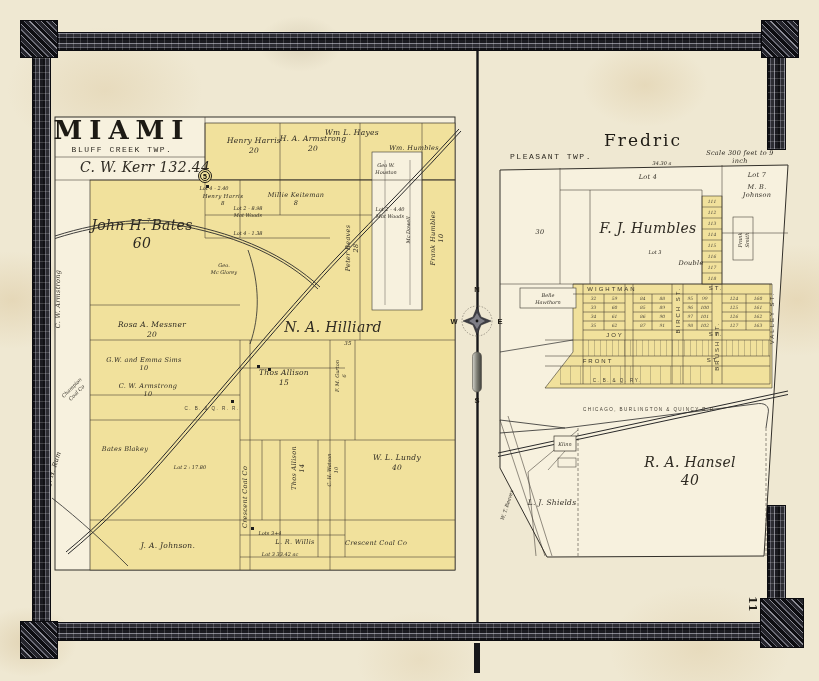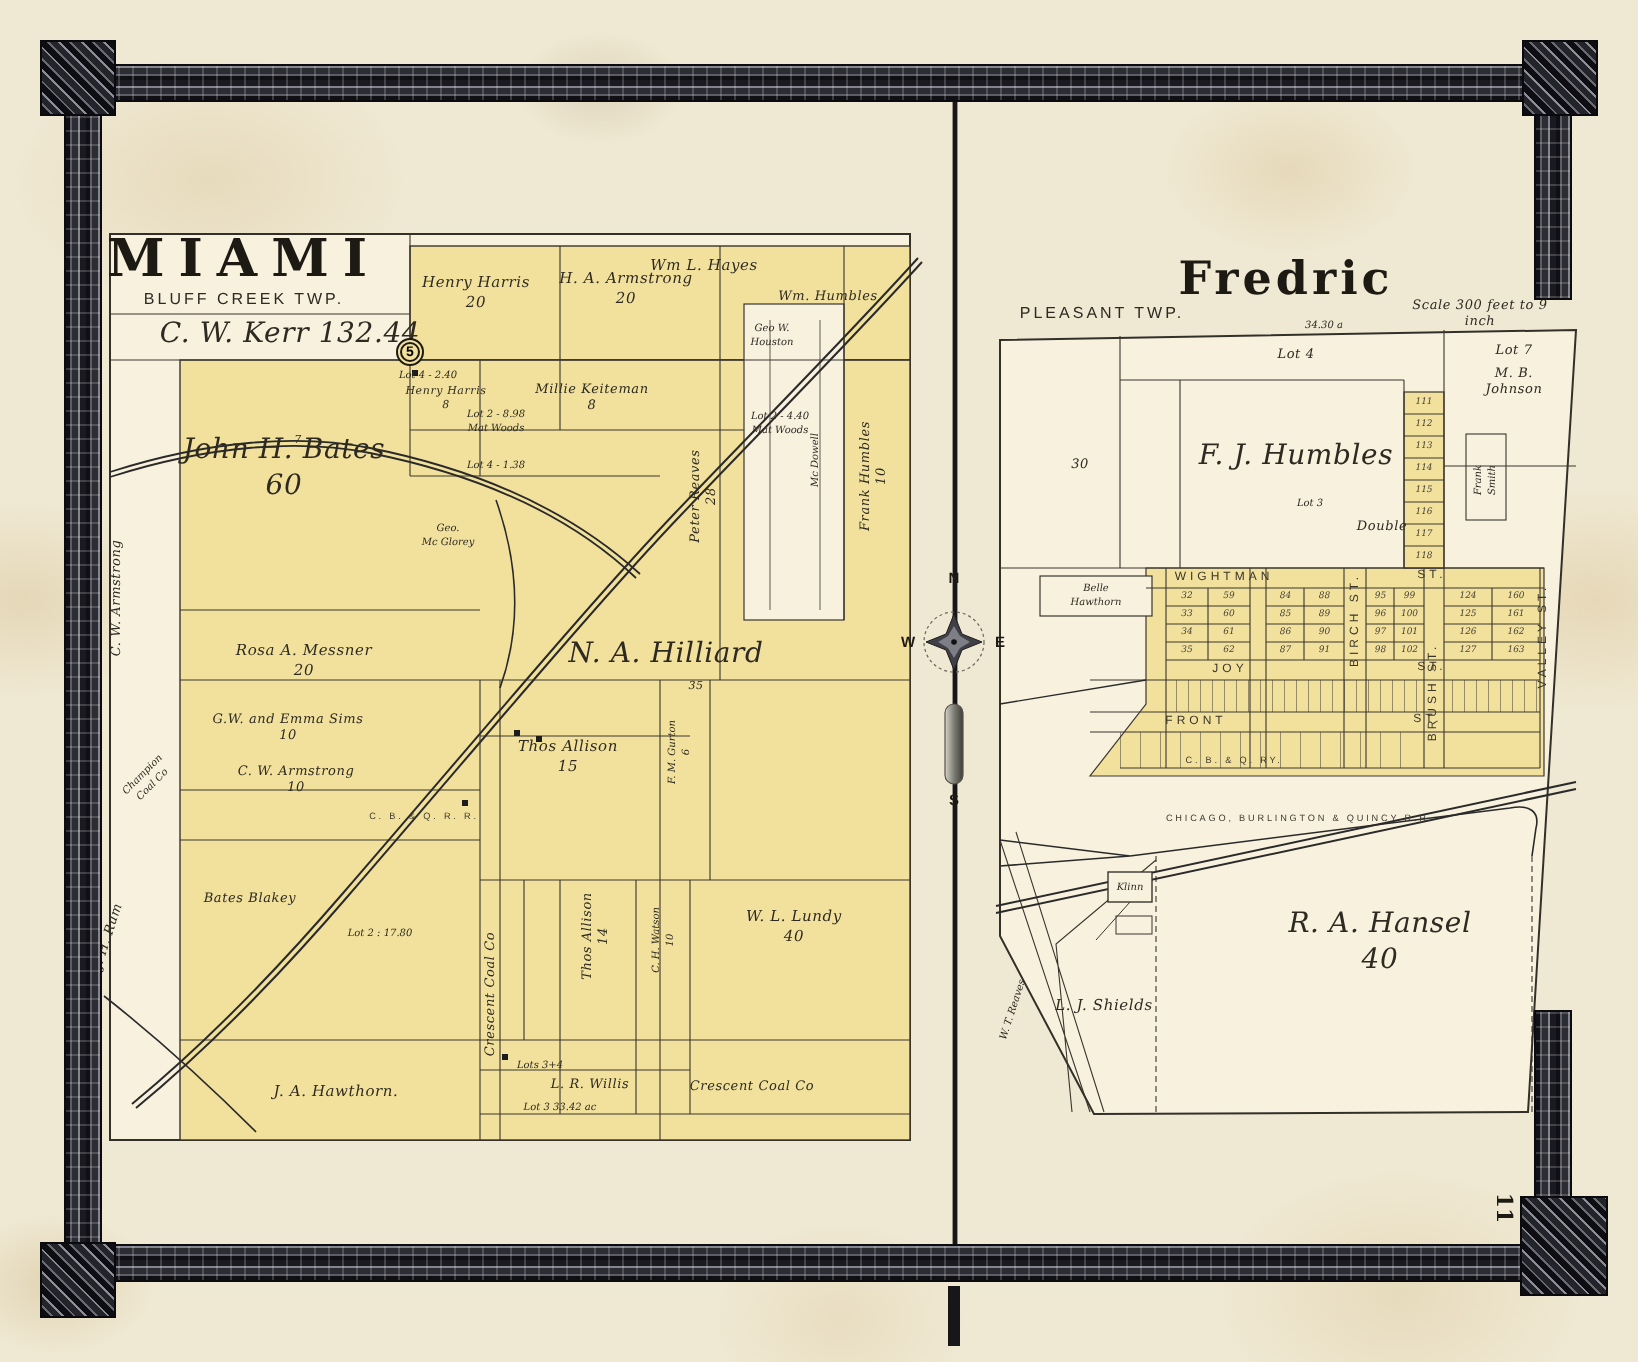--- a/index.html
+++ b/index.html
@@ -23,22 +23,22 @@
   .sm{font-size:6.5px;}
   .t{font-size:5.5px;}
   .xs{font-size:5px;letter-spacing:0;}
   .rot{transform:translate(-50%,-50%) rotate(-90deg);}
   .rot45{transform:translate(-50%,-50%) rotate(-45deg);}
   .rot49{transform:translate(-50%,-50%) rotate(-49deg);}
   .rot72{transform:translate(-50%,-50%) rotate(-72deg);}
   .rot4{transform:translate(-50%,-50%) rotate(-7deg);}
   .rot11{transform:translate(-50%,-50%) rotate(-12deg);}
   .map-title{font-style:normal;font-weight:bold;font-size:26px;letter-spacing:7px;color:#1d1a14;}
-  .map-title2{font-style:normal;font-weight:bold;font-size:23px;letter-spacing:2px;color:#1d1a14;}
-  .twp{font-family:Liberation Sans, sans-serif;font-style:normal;font-size:8px;
+  .map-title2{font-style:normal;font-weight:normal;font-size:17px;letter-spacing:2px;color:#1d1a14;}
+  .twp{font-family:Liberation Mono, monospace;font-style:normal;font-size:8px;
        letter-spacing:1.5px;color:#2e2a22;}
   .street{position:absolute;transform:translate(-50%,-50%);font-family:"Liberation Sans",sans-serif;
        font-style:normal;font-size:6px;letter-spacing:2px;color:#3a352b;z-index:5;white-space:nowrap;}
   .street.rot{transform:translate(-50%,-50%) rotate(-90deg);}
   .rr{position:absolute;transform:translate(-50%,-50%);font-family:"Liberation Sans",sans-serif;
        font-size:4.6px;letter-spacing:1.4px;color:#403b31;z-index:5;white-space:nowrap;}
   .circle5{position:absolute;left:205px;top:176px;transform:translate(-50%,-50%);
        width:14px;height:14px;border:3px double #1d1a14;border-radius:50%;
        font:bold 7px "Liberation Sans",sans-serif;display:flex;align-items:center;
        justify-content:center;background:#f1e19c;z-index:5;box-sizing:border-box;}
@@ -146,21 +146,21 @@
       <polygon points="477,307 481,317 491,321 481,325 477,335 473,325 463,321 473,317" fill="#3f3f45" stroke="#1d1d22" stroke-width="0.5"></polygon>
       <polygon points="477,313 480,318 485,321 480,324 477,329 474,324 469,321 474,318" fill="#8a8a92" opacity="0.85"></polygon>
       <circle cx="477" cy="321" r="1.4" fill="#111"></circle>
       <rect x="472.5" y="352" width="9" height="40" rx="4.5" fill="url(#capGrad)" stroke="#55524a" stroke-width="0.6"></rect>
     </g>
   </svg>
 
   <span class="lbl map-title" style="left:122px;top:131px">MIAMI</span>
   <span class="lbl twp" style="left:122px;top:150px">BLUFF CREEK TWP.</span>
   <span class="lbl md" style="left:145px;top:167px">C. W. Kerr      132.44</span>
-  <span class="lbl" style="left:238px;top:146px">Henry Harris
+  <span class="lbl" style="left:254px;top:146px">Henry Harris
 20</span>
   <span class="lbl" style="left:313px;top:144px">H. A. Armstrong
 20</span>
   <span class="lbl" style="left:352px;top:133px">Wm L. Hayes</span>
   <span class="lbl sm" style="left:414px;top:148px">Wm. Humbles</span>
   <span class="lbl xs" style="left:386px;top:168px">Geo W.
 Houston</span>
   <span class="circle5">5</span>
   <span class="lbl xs" style="left:214px;top:188px">Lot 4 - 2.40</span>
   <span class="lbl t" style="left:223px;top:200px">Henry Harris
@@ -196,21 +196,21 @@
 6</span>
   <span class="lbl sm" style="left:125px;top:449px">Bates Blakey</span>
   <span class="lbl xs" style="left:190px;top:467px">Lot 2 : 17.80</span>
   <span class="lbl sm rot" style="left:298px;top:468px">Thos Allison
 14</span>
   <span class="lbl xs rot" style="left:332px;top:470px">C. H. Watson
 10</span>
   <span class="lbl" style="left:397px;top:463px">W. L. Lundy
 40</span>
   <span class="lbl sm rot" style="left:245px;top:497px">Crescent Coal Co</span>
-  <span class="lbl" style="left:168px;top:546px">J. A. Hawthorn.</span>
+  <span class="lbl" style="left:168px;top:546px">J. A. Johnson.</span>
   <span class="lbl xs" style="left:270px;top:533px">Lots 3+4</span>
   <span class="lbl sm" style="left:295px;top:542px">L. R. Willis</span>
   <span class="lbl xs" style="left:280px;top:554px">Lot 3   33.42 ac</span>
   <span class="lbl sm" style="left:376px;top:543px">Crescent Coal Co</span>
   <span class="lbl sm rot" style="left:58px;top:299px">C. W. Armstrong</span>
   <span class="lbl sm rot72" style="left:54px;top:468px">J. H. Rum</span>
   <span class="lbl xs rot45" style="left:74px;top:390px">Champion
 Coal Co</span>
   <span class="rr rot49" style="left:212px;top:408px">C. B. &amp; Q. R. R.</span>
 

